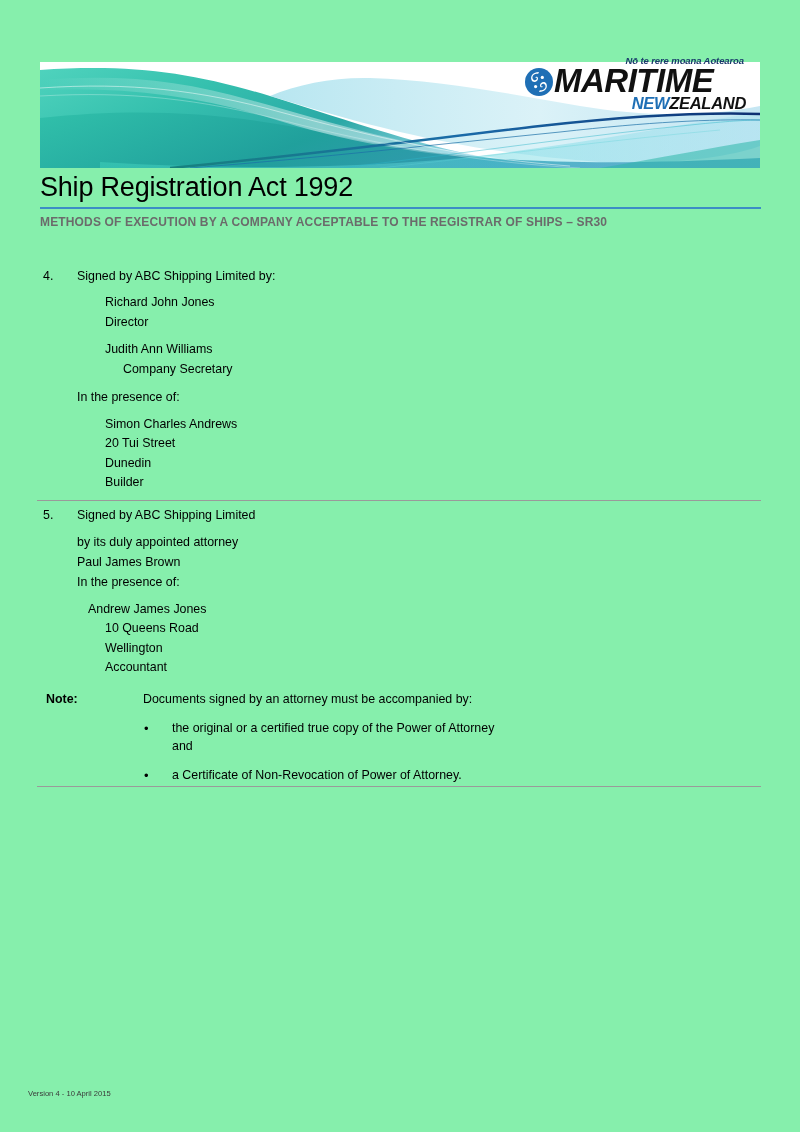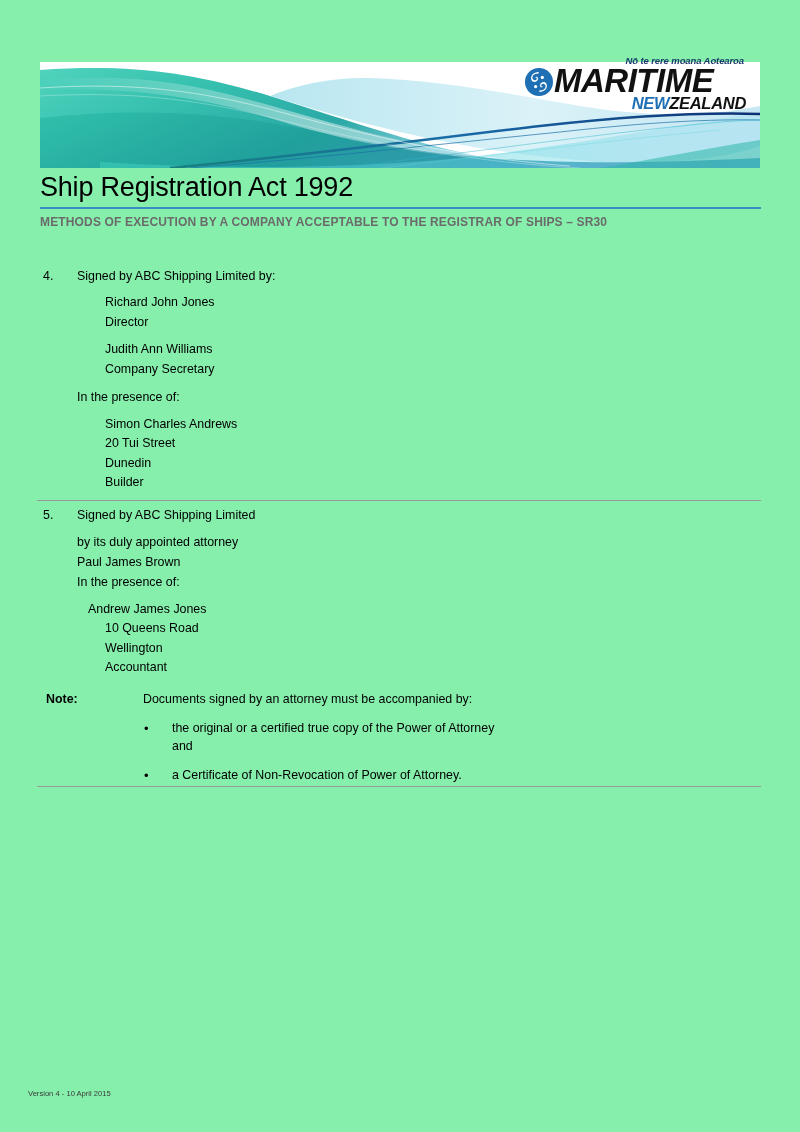--- a/index.html
+++ b/index.html
@@ -262,21 +262,21 @@
 
   <div class="doc-body">
 
     <div class="num" style="left:43px; top:269px;">4.</div>
     <div class="ln" style="left:77px; top:269px;">Signed by ABC Shipping Limited by:</div>
 
     <div class="ln" style="left:105px; top:295px;">Richard John Jones</div>
     <div class="ln" style="left:105px; top:315px;">Director</div>
 
     <div class="ln" style="left:105px; top:342px;">Judith Ann Williams</div>
-    <div class="ln" style="left:105px; top:362px;text-align:center;">Company Secretary</div>
+    <div class="ln" style="left:123px; top:362px;text-align:center;">Company Secretary</div>
 
     <div class="ln" style="left:77px; top:390px;">In the presence of:</div>
 
     <div class="ln" style="left:105px; top:417px;">Simon Charles Andrews</div>
     <div class="ln" style="left:105px; top:436px;">20 Tui Street</div>
     <div class="ln" style="left:105px; top:456px;">Dunedin</div>
     <div class="ln" style="left:105px; top:475px;">Builder</div>
 
     <div class="rule rule-1"></div>
 

